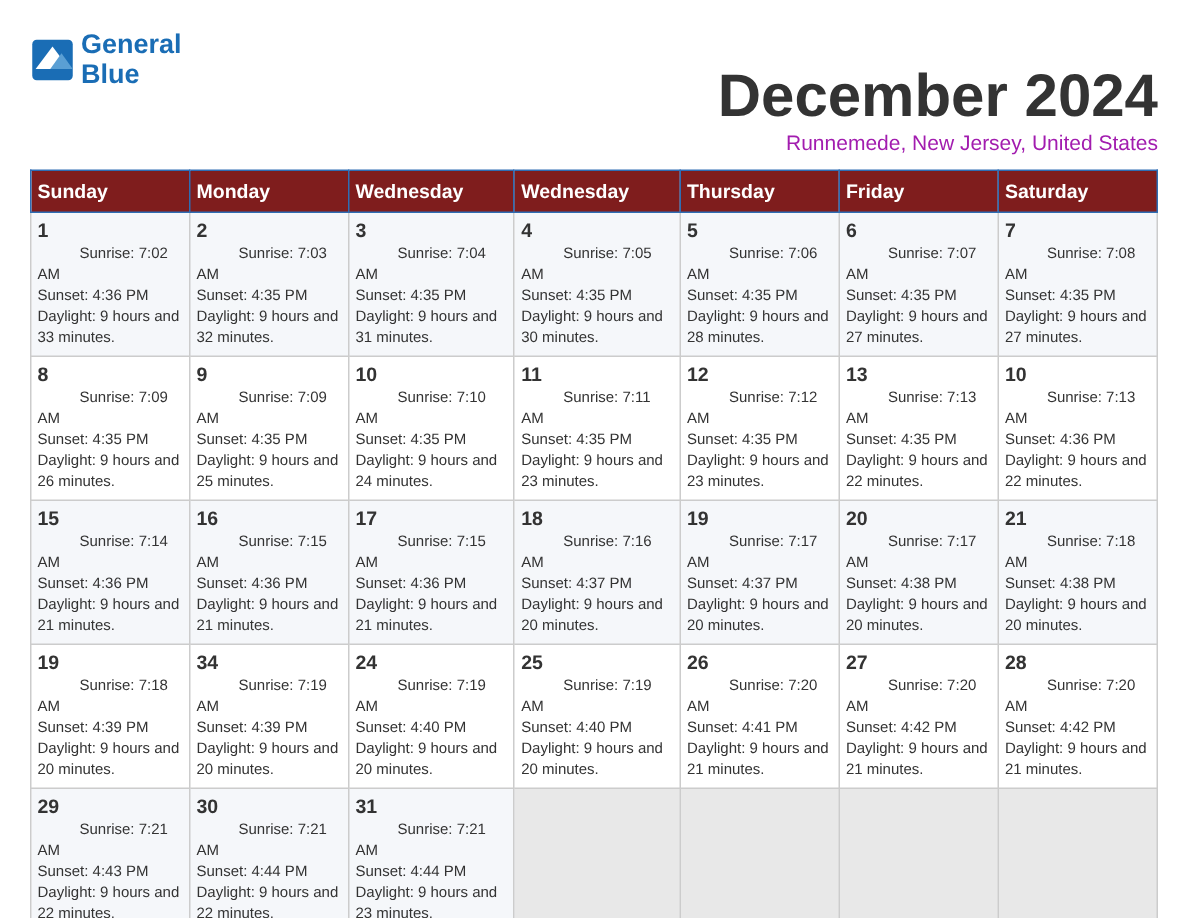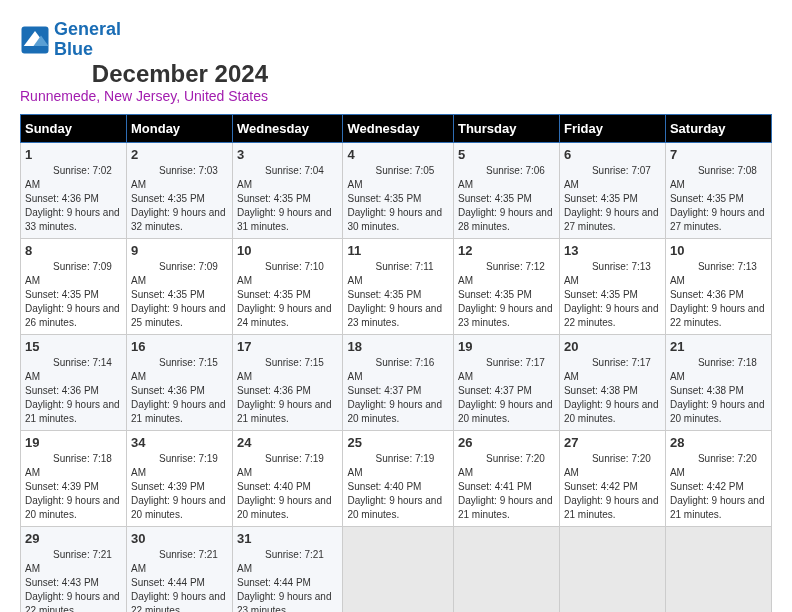--- a/index.html
+++ b/index.html
@@ -8,21 +8,20 @@
       background: #fff;
       width: 792px;
       min-height: 612px;
       padding: 20px;
     }
     .header-area {
       display: flex;
       justify-content: space-between;
       align-items: flex-start;
       margin-bottom: 10px;
-      flex-direction: column;
     }
     .logo {
       display: flex;
       align-items: center;
       gap: 4px;
     }
     .logo-text {
       font-size: 18px;
       font-weight: bold;
       color: #333;
@@ -32,35 +31,36 @@
       color: #1a6db5;
     }
     .logo-icon {
       width: 30px;
       height: 30px;
     }
     .title-area {
       text-align: right;
     }
     .main-title {
-      font-size: 24px;
-      font-weight: bold;
-      color: #333;
+      font-size: 40px;
+      font-weight: bold;
+      color: #333;
+      margin-top: 22px;
     }
     .subtitle {
       font-size: 14px;
       color: #a21caf;
     }
     table {
       width: 100%;
       border-collapse: collapse;
       font-size: 11px;
     }
     thead th {
-      background-color: #000000;
+      background-color: #7f1d1d;
       color: #fff;
       padding: 6px 4px;
       text-align: left;
       font-size: 13px;
       font-weight: bold;
       border: 1px solid #2e6db4;
     }
     tbody td {
       border: 1px solid #ccc;
       padding: 4px 4px;

